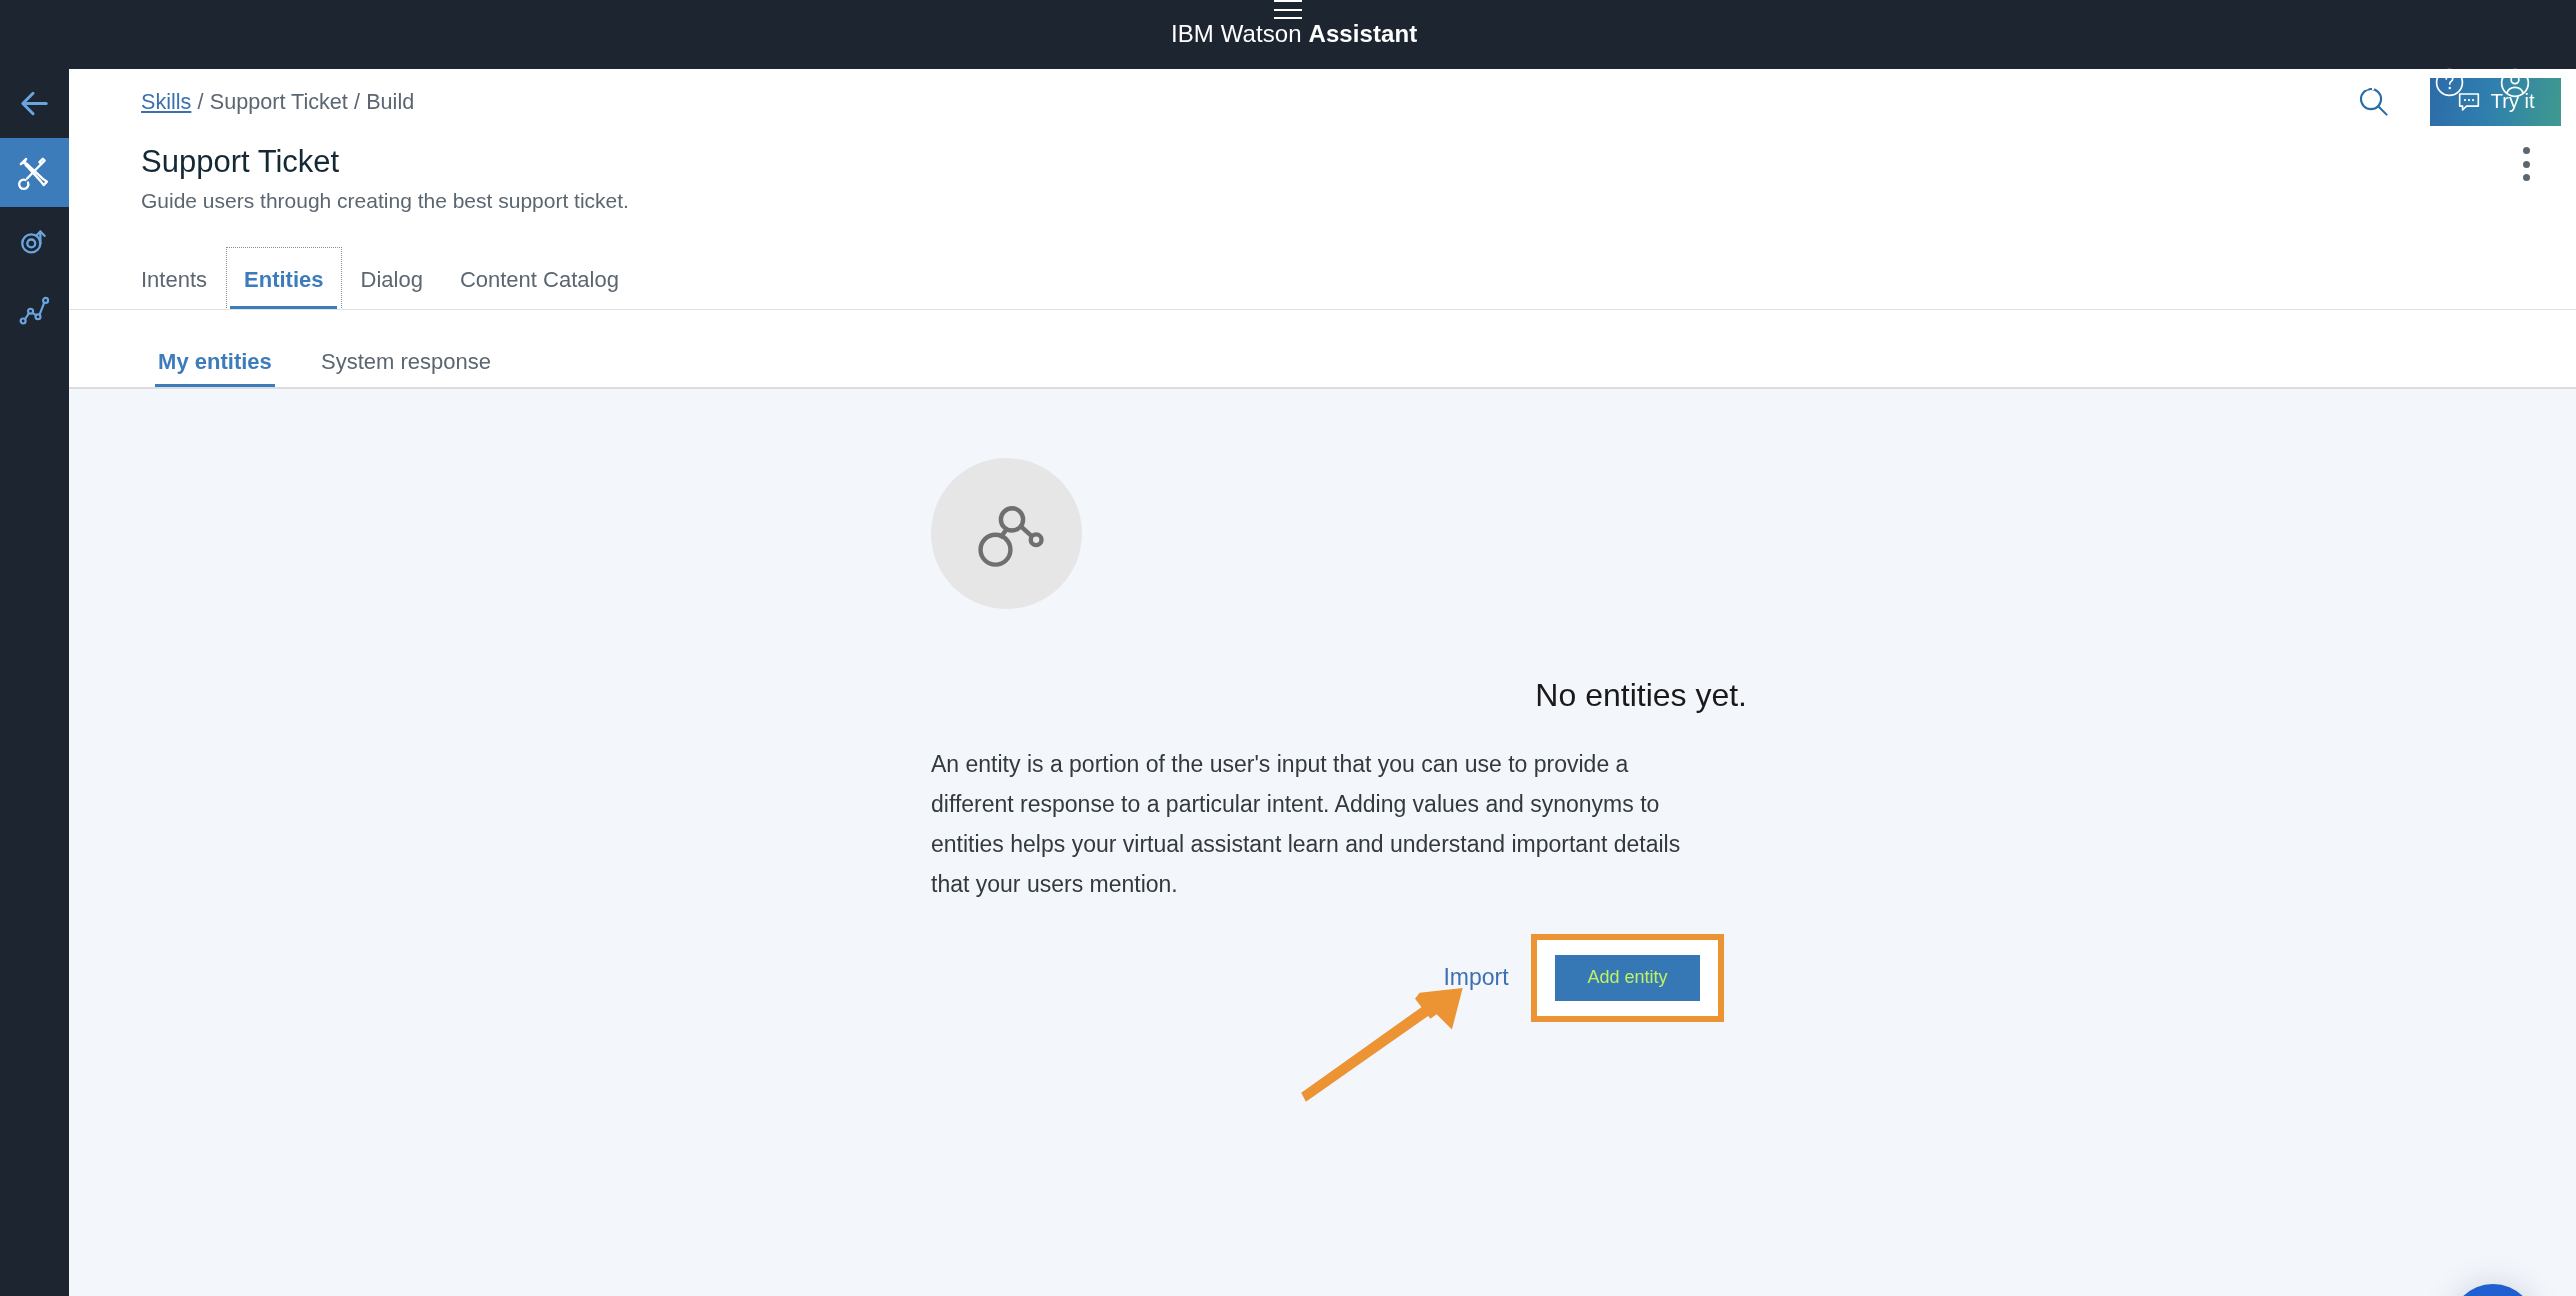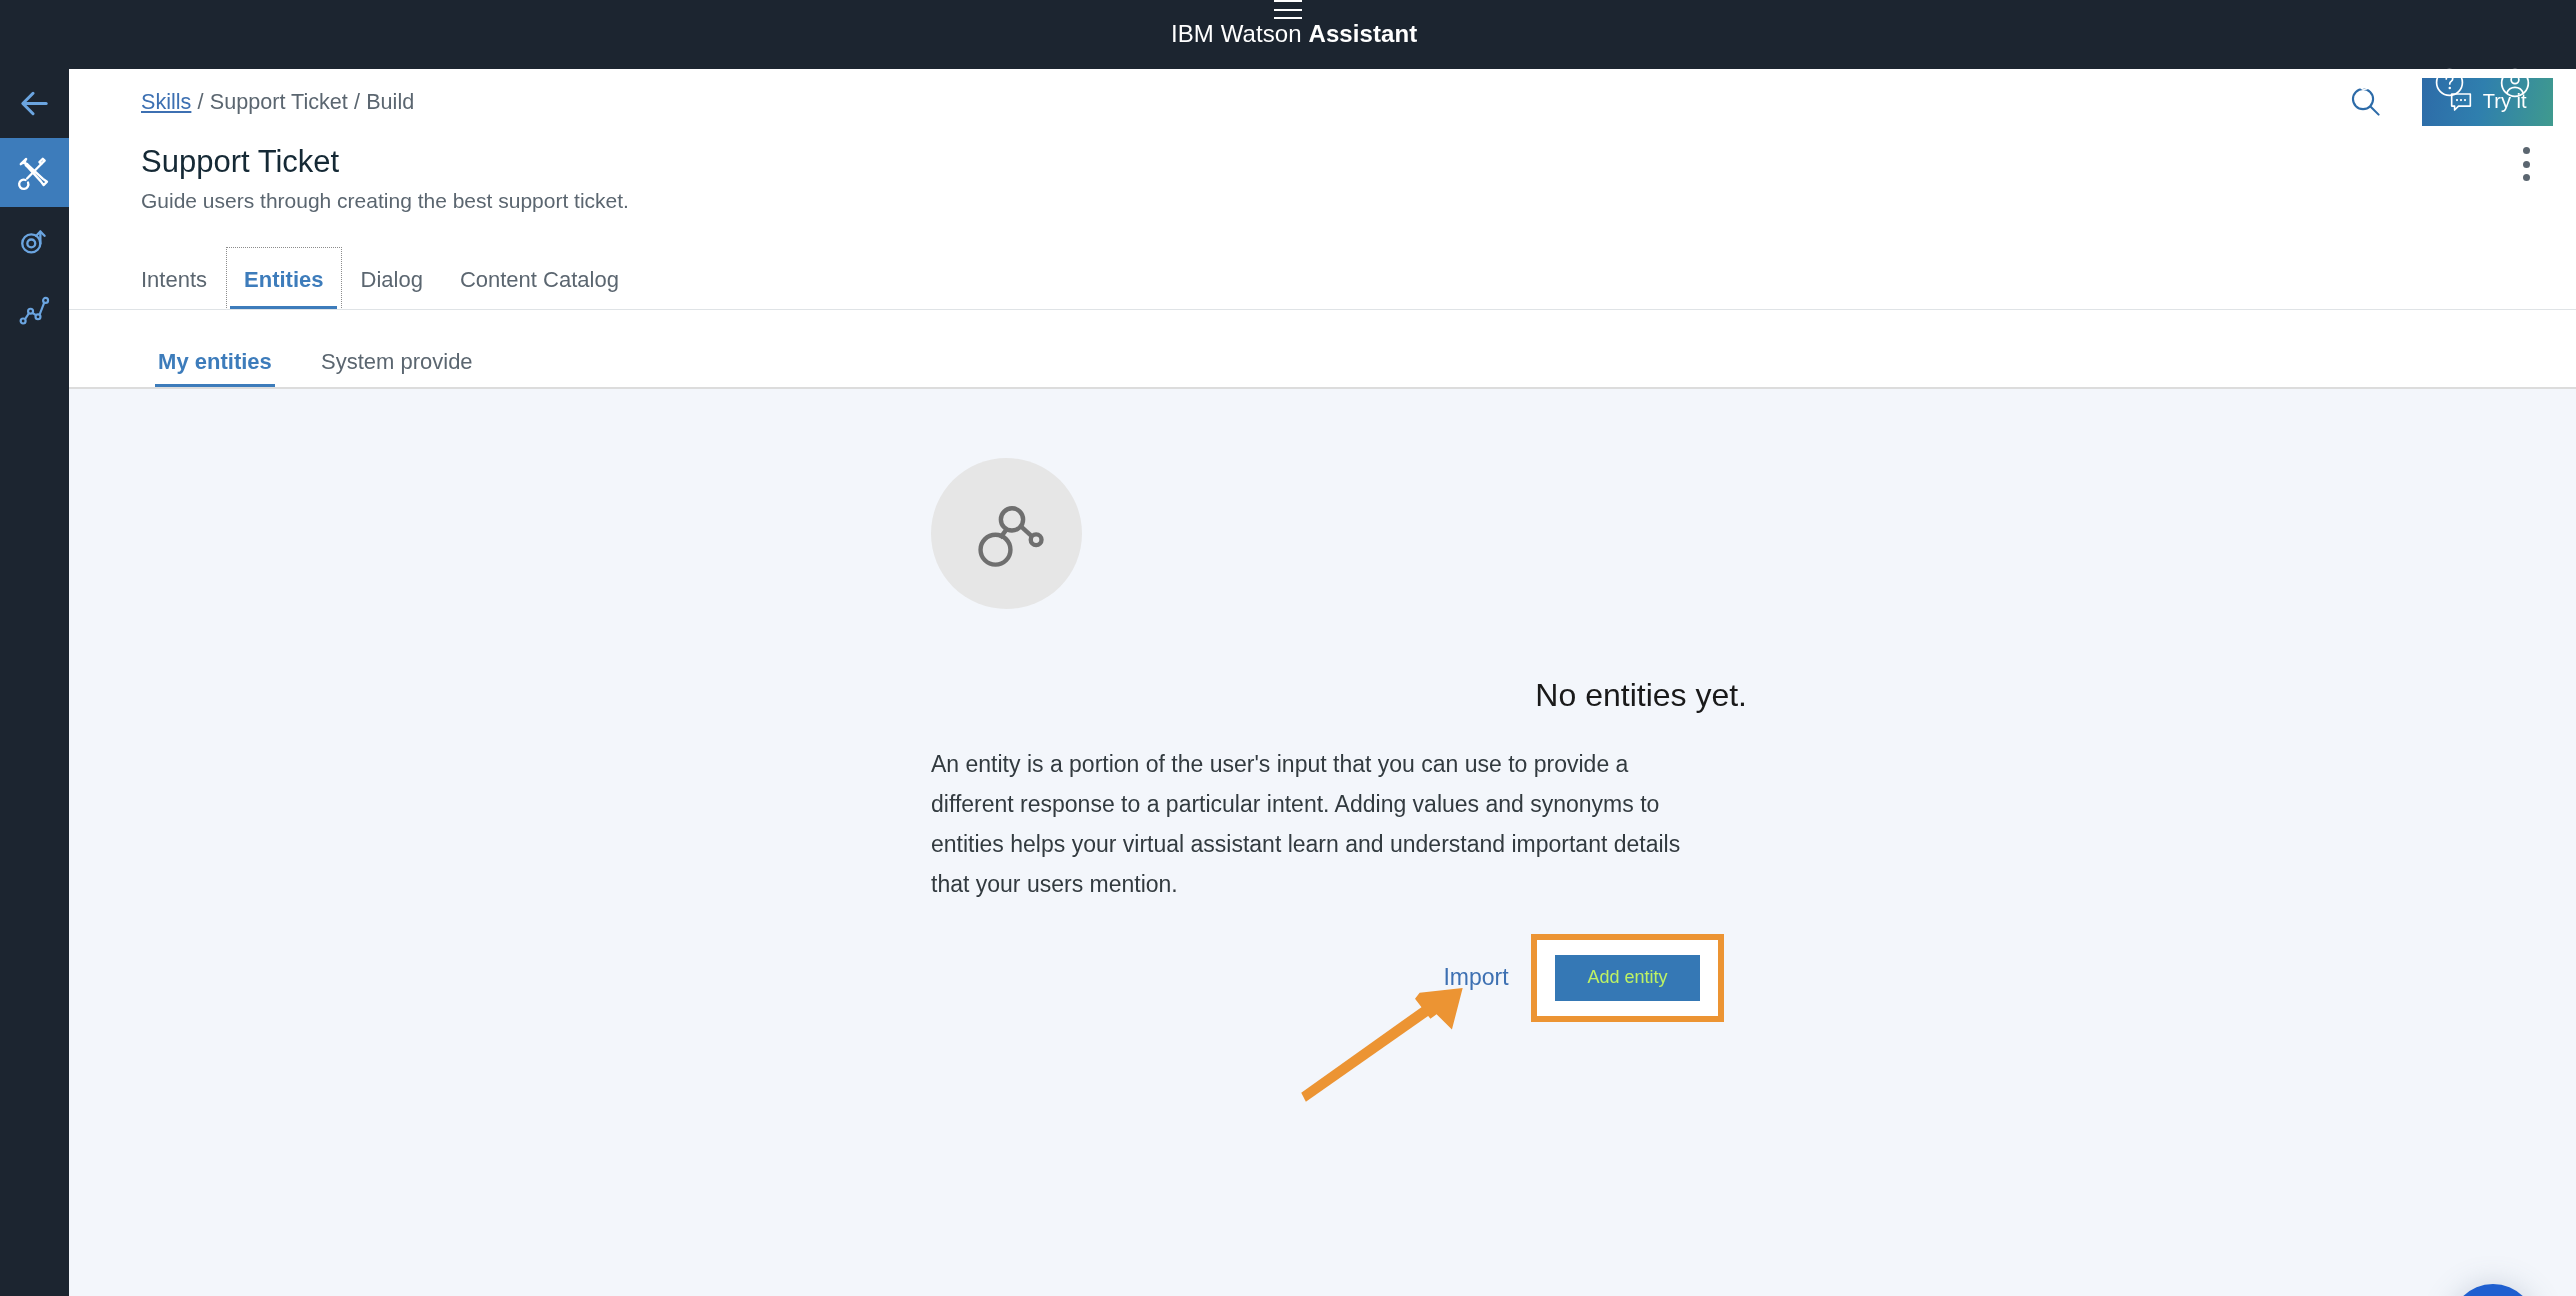--- a/index.html
+++ b/index.html
@@ -131,21 +131,21 @@
     color: #3d70b2;
     text-decoration: underline;
     cursor: pointer;
     font-size: 21.6px;
     white-space: nowrap;
   }
   .crumb-sep { color: #5b6670; font-size: 21.6px; margin: 0 6.2px; }
 
   .crumb-actions {
     position: absolute;
-    right: 8px; top: 0;
+    right: 0; top: 0;
     height: 65px;
     display: flex;
     align-items: center;
     padding-right: 15.4px;
   }
   .search-btn {
     width: 62px; height: 62px;
     display: flex; align-items: center; justify-content: center;
     cursor: pointer;
   }
@@ -503,21 +503,21 @@
     <div class="ptab">
         <span>Dialog</span>
       </div>
     <div class="ptab">
         <span>Content Catalog</span>
       </div>
   </div>
 
   <div class="secondary-tabs">
     <div class="stab active"><span>My entities</span></div>
-    <div class="stab"><span>System provide</span></div>
+    <div class="stab"><span>System response</span></div>
   </div>
 
   <div class="content-area">
 
     <div class="empty-state">
       <div class="empty-illus">
         <svg width="92" height="92" viewBox="0 0 24 24">
           <g stroke="#6f6f6f" stroke-width="1.15" fill="none">
             <circle cx="13.3" cy="8.2" r="2.9"></circle>
             <circle cx="9.0" cy="16.1" r="3.9"></circle>

